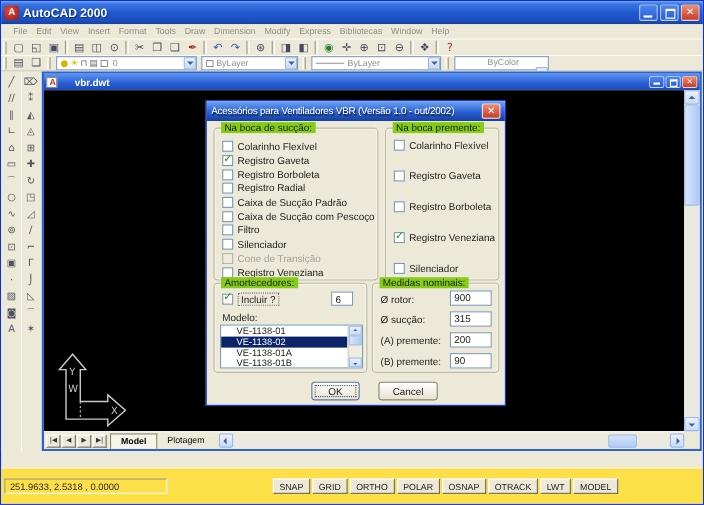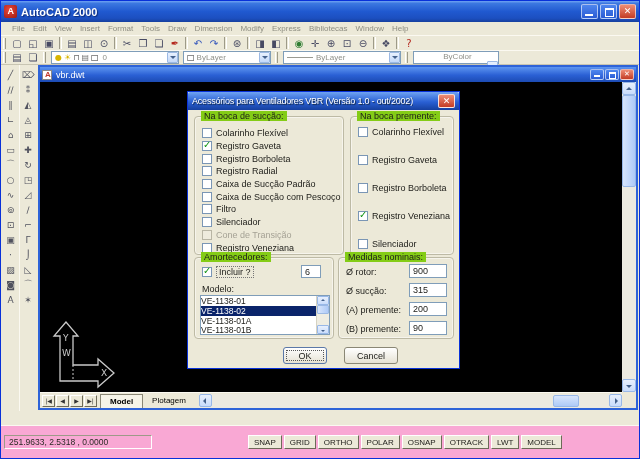--- a/index.html
+++ b/index.html
@@ -43,21 +43,21 @@
   .side{position:absolute;left:0;top:0;width:36px;bottom:0;display:flex;padding-left:1px;}
   .tcol{width:17px;display:flex;flex-direction:column;align-items:center;padding-top:2px;}
   .tcol+.tcol{border-left:1px solid #FBF9F1;}
   .side-icon{width:16px;height:15px;font-size:9px;color:#50525E;display:flex;align-items:center;justify-content:center;
              font-family:"DejaVu Sans",sans-serif;flex:none;}
   
   .docwin{position:absolute;left:37px;top:0;right:1px;bottom:1px;border:2px solid #2E63D8;background:#ECE9D8;display:flex;flex-direction:column;}
   .doc-titlebar{height:15px;background:linear-gradient(180deg,#5D95F0 0%,#2A60D4 55%,#1C4BB4 100%);display:flex;align-items:center;padding:0 2px;color:#fff;flex:none;}
   .doc-icon{width:10px;height:10px;background:#fff;border:1px solid #888;position:relative;flex:none;}
   .doc-icon::after{content:"A";position:absolute;left:2px;top:-1px;font-size:8px;color:#C23B2E;font-weight:bold;}
-  .doc-title{font-size:9px;font-weight:normal;margin-left:4px;}
+  .doc-title{font-size:9px;font-weight:bold;margin-left:16px;}
   .doc-btns{margin-left:auto;display:flex;gap:1px;}
   .doc-btns .wbtn{width:14px;height:11px;}
   .doc-btns .wbtn.close::after{font-size:7px;top:0;}
   .doc-btns .wbtn.min::after{width:6px;height:2px;left:3px;bottom:2px;}
   .doc-btns .wbtn.restore::after{width:5px;height:4px;left:3px;top:2px;}
   .doc-body{flex:1;position:relative;background:#ECE9D8;}
   .canvas{position:absolute;left:0;top:0;right:14px;bottom:16px;background:#000;}
   .ucs{position:absolute;left:6px;bottom:2px;}
   
   .vscroll{position:absolute;right:0;top:0;bottom:16px;width:14px;background:#ECEAE0;display:flex;flex-direction:column;}
@@ -77,21 +77,21 @@
   .hbtn{width:13px;height:13px;background:linear-gradient(#E8F0FD,#C9DCFB);border:1px solid #98B8E8;border-radius:2px;position:relative;flex:none;}
   .hbtn::after{content:"";position:absolute;left:50%;top:50%;transform:translate(-50%,-50%);border:3px solid transparent;}
   .hbtn.left::after{border-right-color:#44618C;margin-left:-2px;}
   .hbtn.right::after{border-left-color:#44618C;margin-left:2px;}
   .htrack{flex:1;display:flex;align-items:center;height:13px;}
   .hthumb{width:26px;height:12px;margin-left:auto;margin-right:30px;background:linear-gradient(#D7E5FC,#AECAF7);border:1px solid #98B8E8;border-radius:2px;}
   
   .cmdline{position:absolute;left:0;right:0;top:412px;height:28px;background:#fff;border-top:2px solid #9D9A88;
            font-family:"DejaVu Sans Mono","Liberation Mono",monospace;font-size:9.5px;line-height:11px;padding:1px 3px;color:#000;}
   
-  .statusbar{position:absolute;left:0;right:0;bottom:0;height:19px;background:#f9a8d4;display:flex;align-items:center;padding:16px 3px;gap:2px;border-top:1px solid #FBF9F1;}
+  .statusbar{position:absolute;left:0;right:0;bottom:0;height:19px;background:#fde047;display:flex;align-items:center;padding:16px 3px;gap:2px;border-top:1px solid #FBF9F1;}
   .coords{width:148px;height:14px;border:1px solid;border-color:#9D9A88 #fff #fff #9D9A88;font-size:8.5px;color:#2A2A24;
           display:flex;align-items:center;padding-left:4px;flex:none;}
   .sb-spacer{width:92px;flex:none;}
   .toggle{height:14px;border:1px solid;border-color:#fff #6D6A58 #6D6A58 #fff;background:#ECE9D8;font-size:8px;
           padding:0 5px;display:flex;align-items:center;color:#1C1C18;flex:none;}
   
   .dialog{position:absolute;left:186px;top:90px;width:273px;height:278px;background:#ECE9D8;border:1px solid #0831D9;
           box-shadow:2px 3px 7px rgba(0,0,0,.55);z-index:50;}
   .dlg-title{height:18px;background:linear-gradient(180deg,#6FA3F2 0%,#2A60D4 55%,#16409F 100%);display:flex;align-items:center;
              padding:0 4px;border-radius:2px 2px 0 0;}
@@ -112,21 +112,21 @@
   .grp-premente{left:162px;top:6px;width:104px;height:139px;padding-top:9px;}
   .grp-premente .cb-row{height:12px;margin-bottom:16px;}
   .grp-amort{left:6px;top:147px;width:140px;height:82px;}
   .inc-row{position:absolute;top:8px;left:7px;display:flex;align-items:center;}
   .inc-label{border:1px dotted #777;padding:0 2px;white-space:nowrap;}
   .count-box{position:absolute;top:7px;right:12px;width:20px;height:13px;background:#fff;border:1px solid #7F9DB9;
              font-size:9px;display:flex;align-items:center;padding-left:3px;}
   .modelo-label{position:absolute;top:26px;left:7px;}
   .listbox{position:absolute;left:5px;top:37px;width:130px;height:40px;background:#fff;border:1px solid #7F9DB9;display:flex;overflow:hidden;}
   .list-items{flex:1;overflow:hidden;font-size:8.5px;}
-  .list-item{height:9.8px;display:flex;align-items:center;padding-left:0;white-space:nowrap;}
+  .list-item{height:9.8px;display:flex;align-items:center;padding-left:14px;white-space:nowrap;}
   .list-item.selected{background:#0A246A;color:#fff;}
   .list-sb{width:13px;background:#EFEDE2;border-left:1px solid #D5D2C2;display:flex;flex-direction:column;}
   .list-sb .sbtn{height:9px;border-radius:1px;}
   .list-sb .sbtn::after{border-width:2.5px;}
   .list-sb .thumb{height:9px;background:linear-gradient(90deg,#D7E5FC,#AECAF7);border:1px solid #9CB9E4;border-radius:1px;flex:none;}
   .list-sb .track{flex:1;}
   .grp-medidas{left:150px;top:147px;width:116px;height:82px;padding-top:4px;}
   .med-row{position:relative;height:19px;display:flex;align-items:center;padding-left:7px;}
   .med-label{white-space:nowrap;}
   .med-input{position:absolute;right:6px;top:2px;width:38px;height:14px;background:#fff;border:1px solid #7F9DB9;

